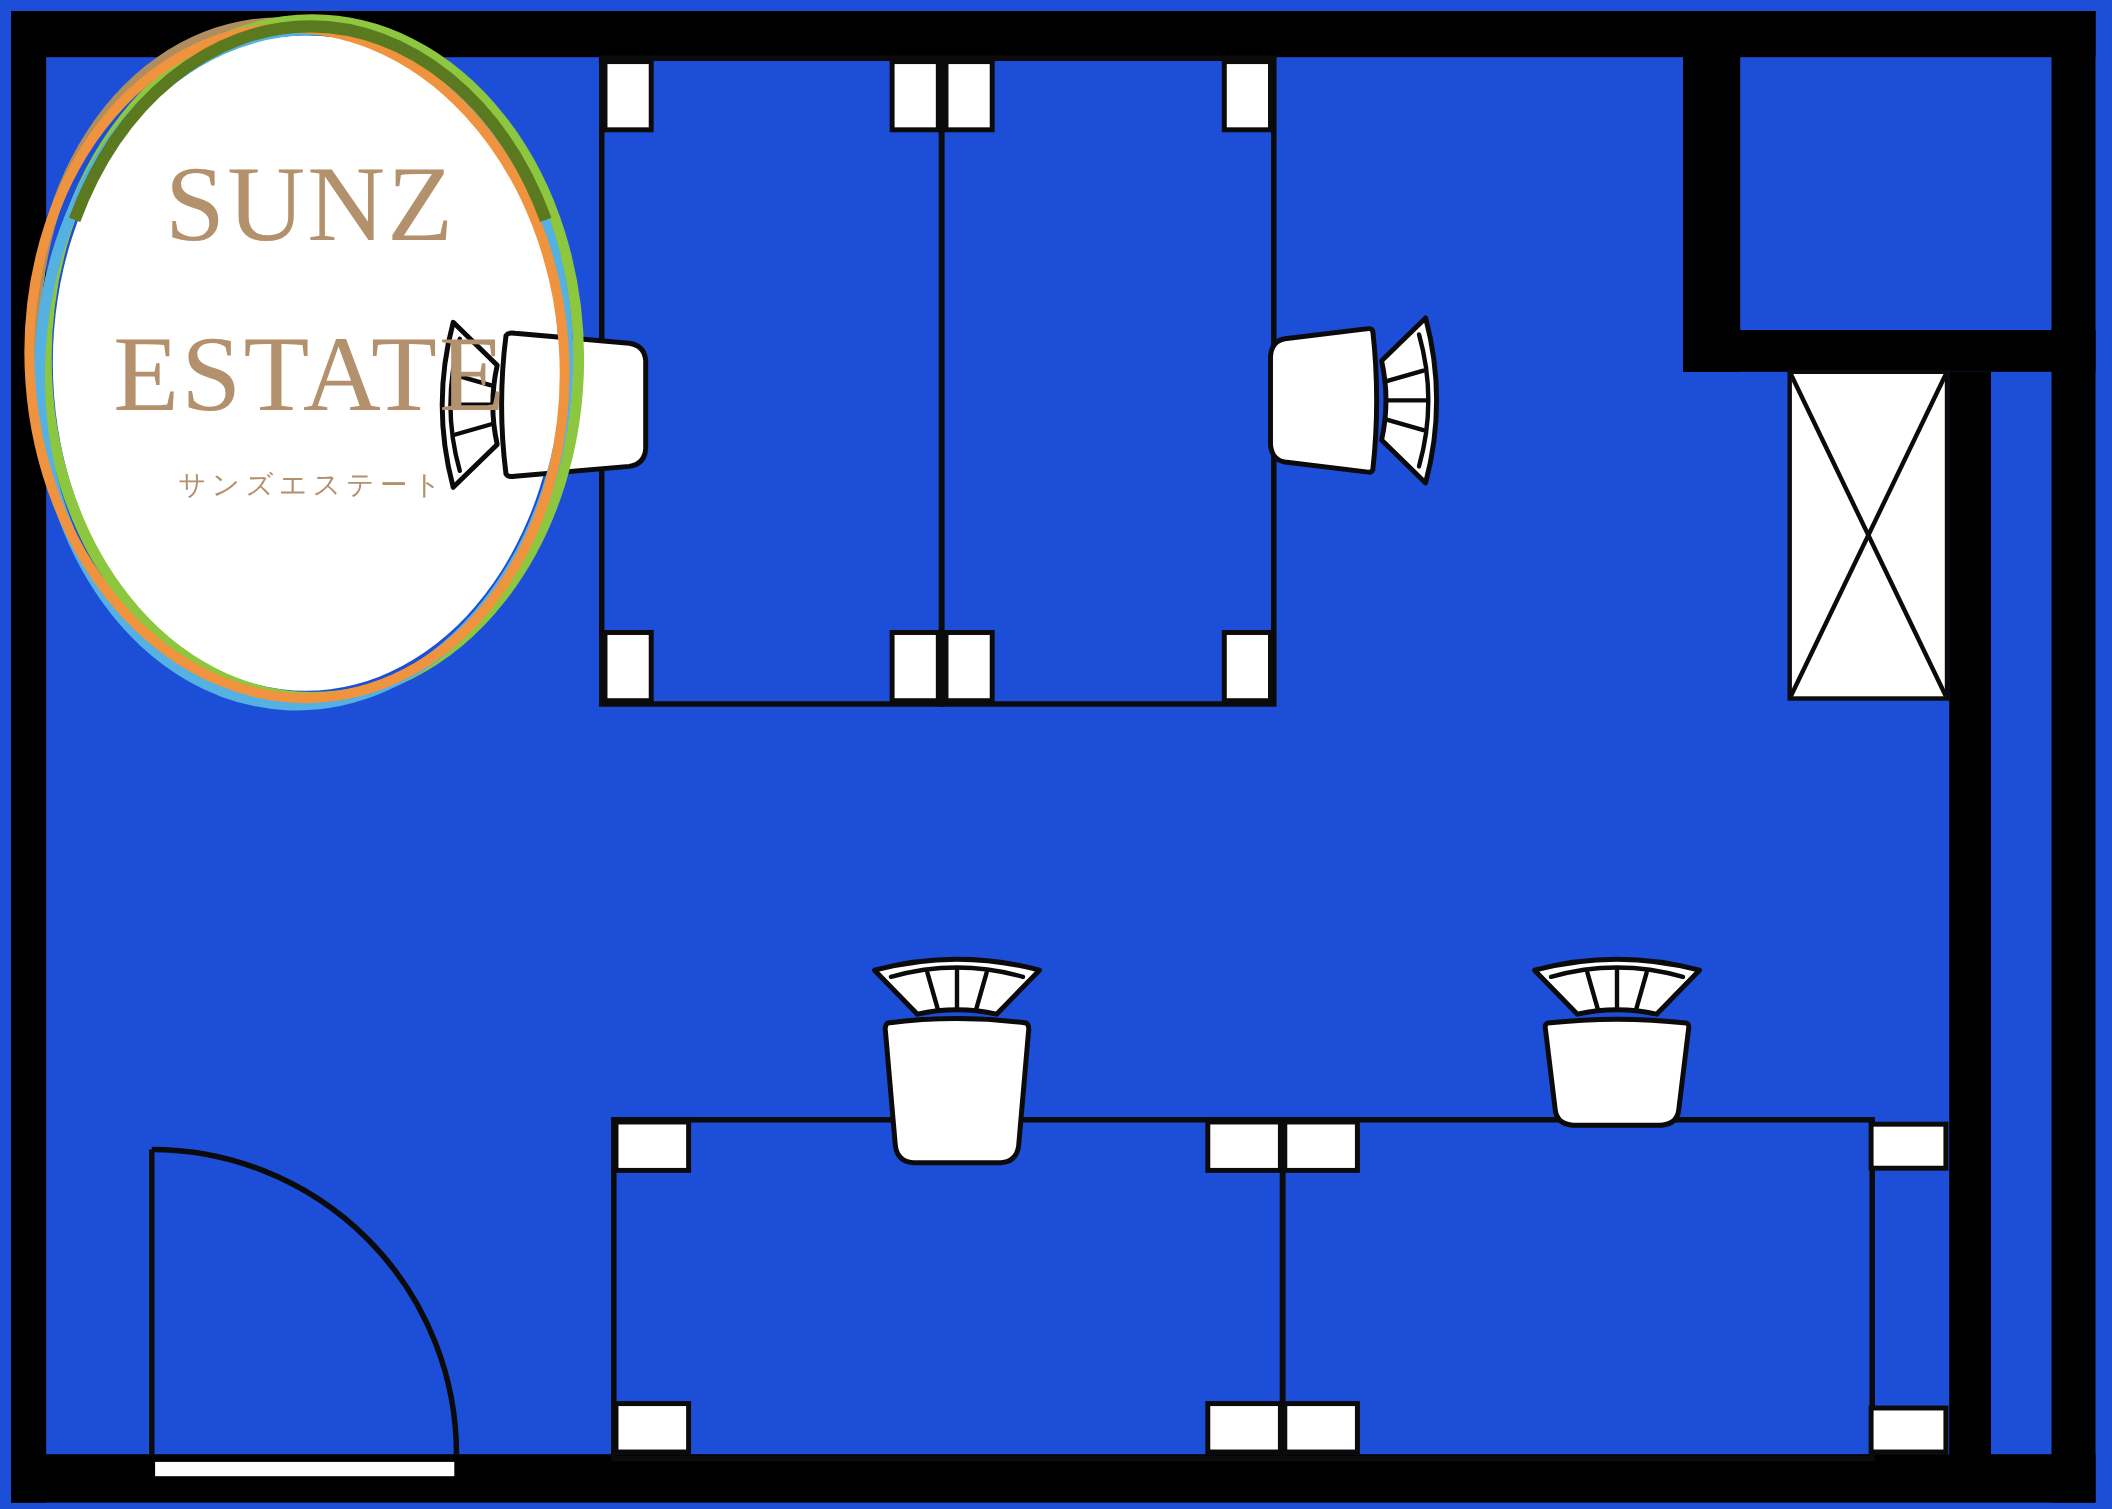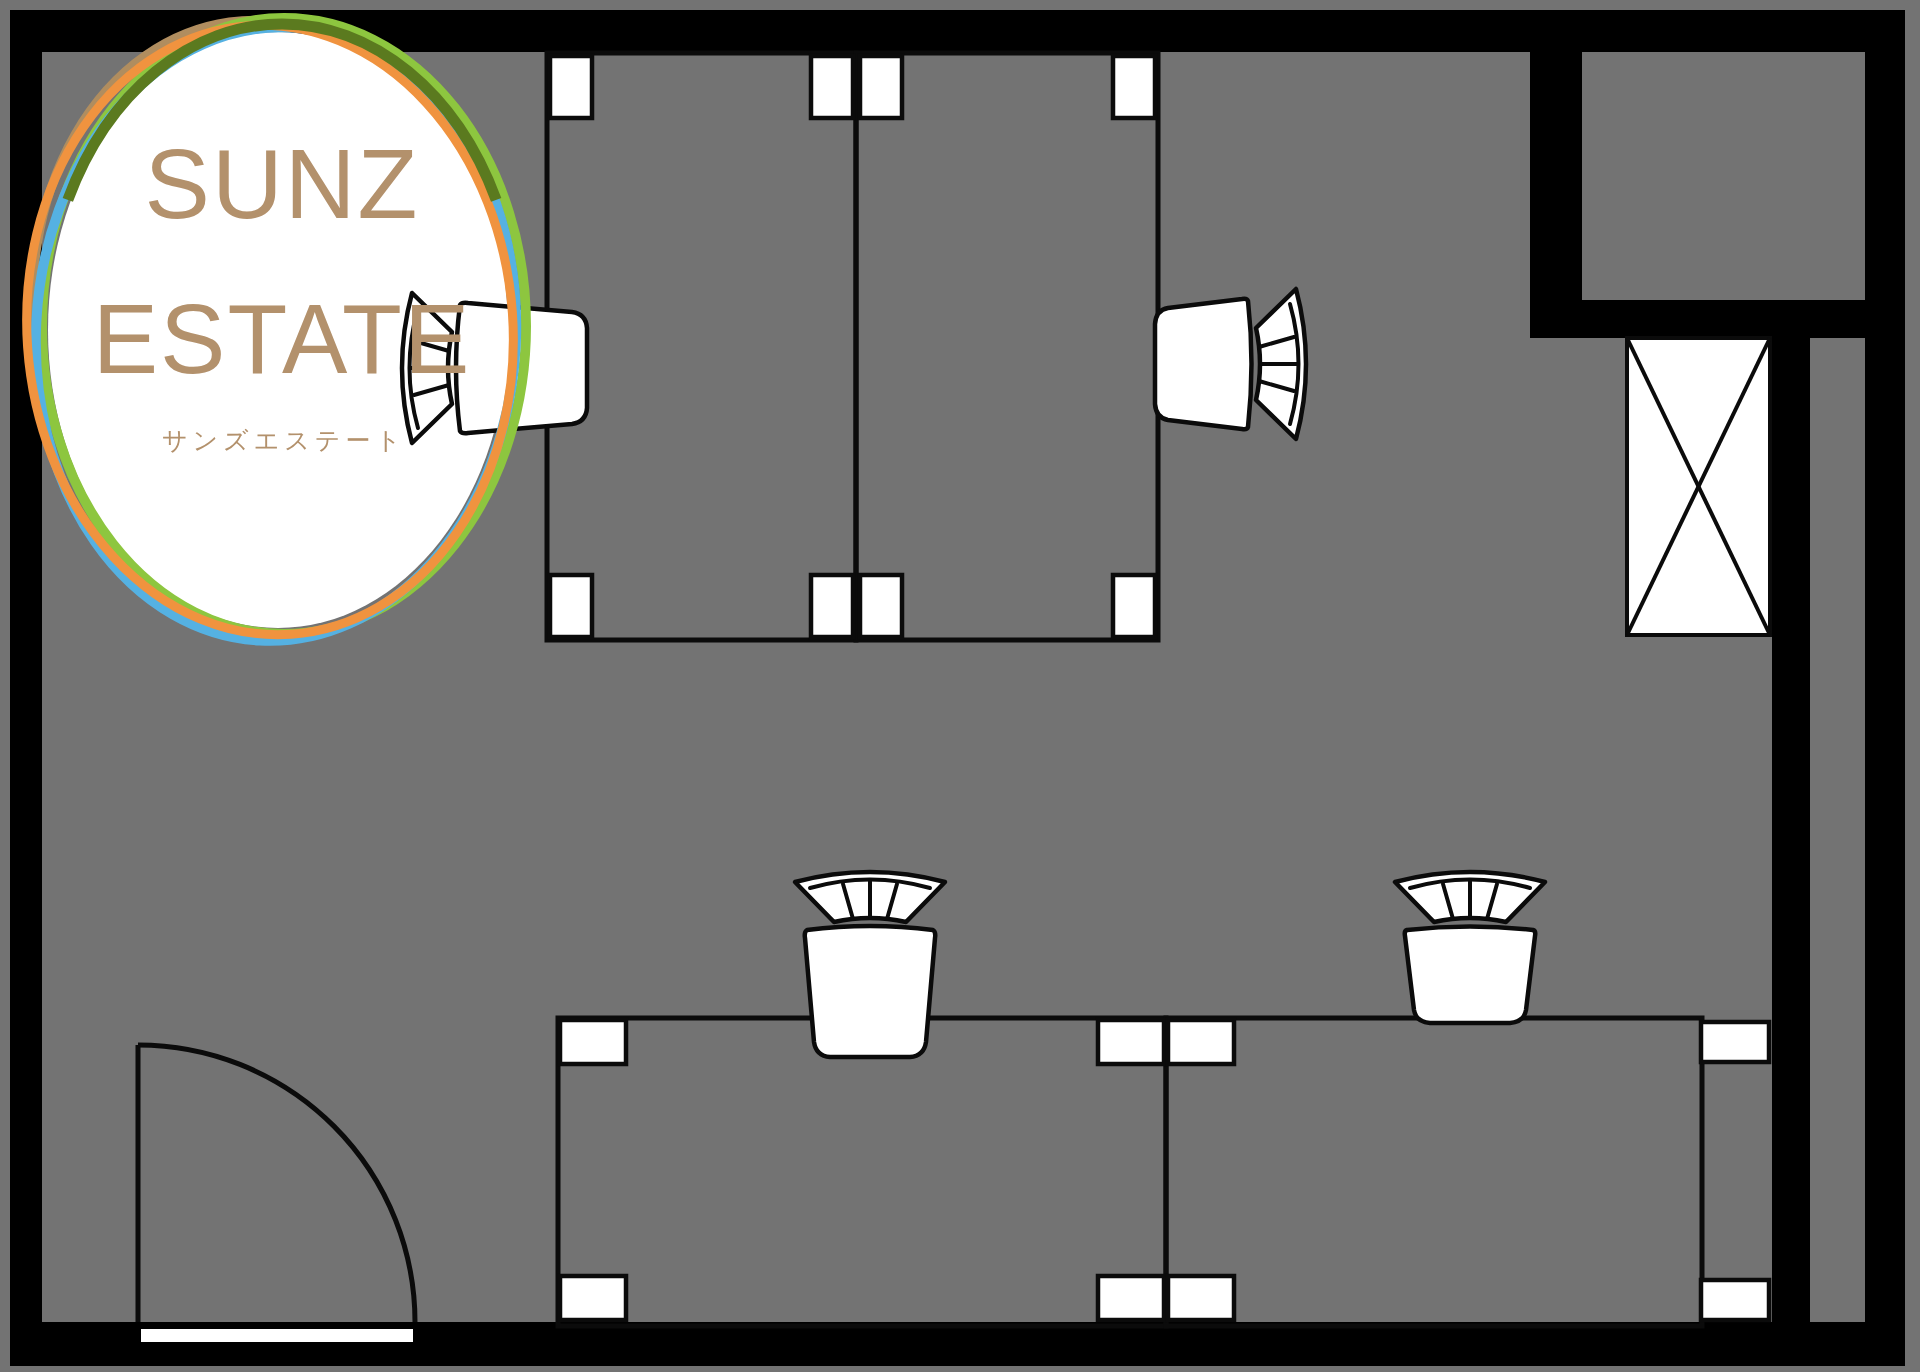--- a/index.html
+++ b/index.html
@@ -1,17 +1,17 @@
 <!DOCTYPE html>
 <html><head>
 <meta charset="utf-8">
 <style>
   html,body{margin:0;padding:0;background:#ffffff;}
-  .canvas{position:relative;width:1920px;height:1372px;background:#737373;overflow:hidden;
-          font-family:Liberation Sans, sans-serif;}
+  .canvas{position:relative;width:1920px;height:1372px;background:#1d4ed8;overflow:hidden;
+          font-family:Liberation Serif, serif;}
   svg{display:block;}
   .wall{fill:#000;stroke:none;}
   .thin{fill:none;stroke:#0b0b0b;stroke-width:5;}
   .leg{fill:#fff;stroke:#0b0b0b;stroke-width:4.5;}
   .chair{fill:#fff;stroke:#0b0b0b;stroke-width:4.5;stroke-linejoin:round;stroke-linecap:round;}
   .chairline{fill:none;stroke:#0b0b0b;stroke-width:4;stroke-linecap:round;}
   .xbox{fill:#fff;stroke:#0b0b0b;stroke-width:4;}
   .ring{fill:none;}
   .logo-main{font-weight:400;letter-spacing:2px;}
   .logo-sub{letter-spacing:5px;}

